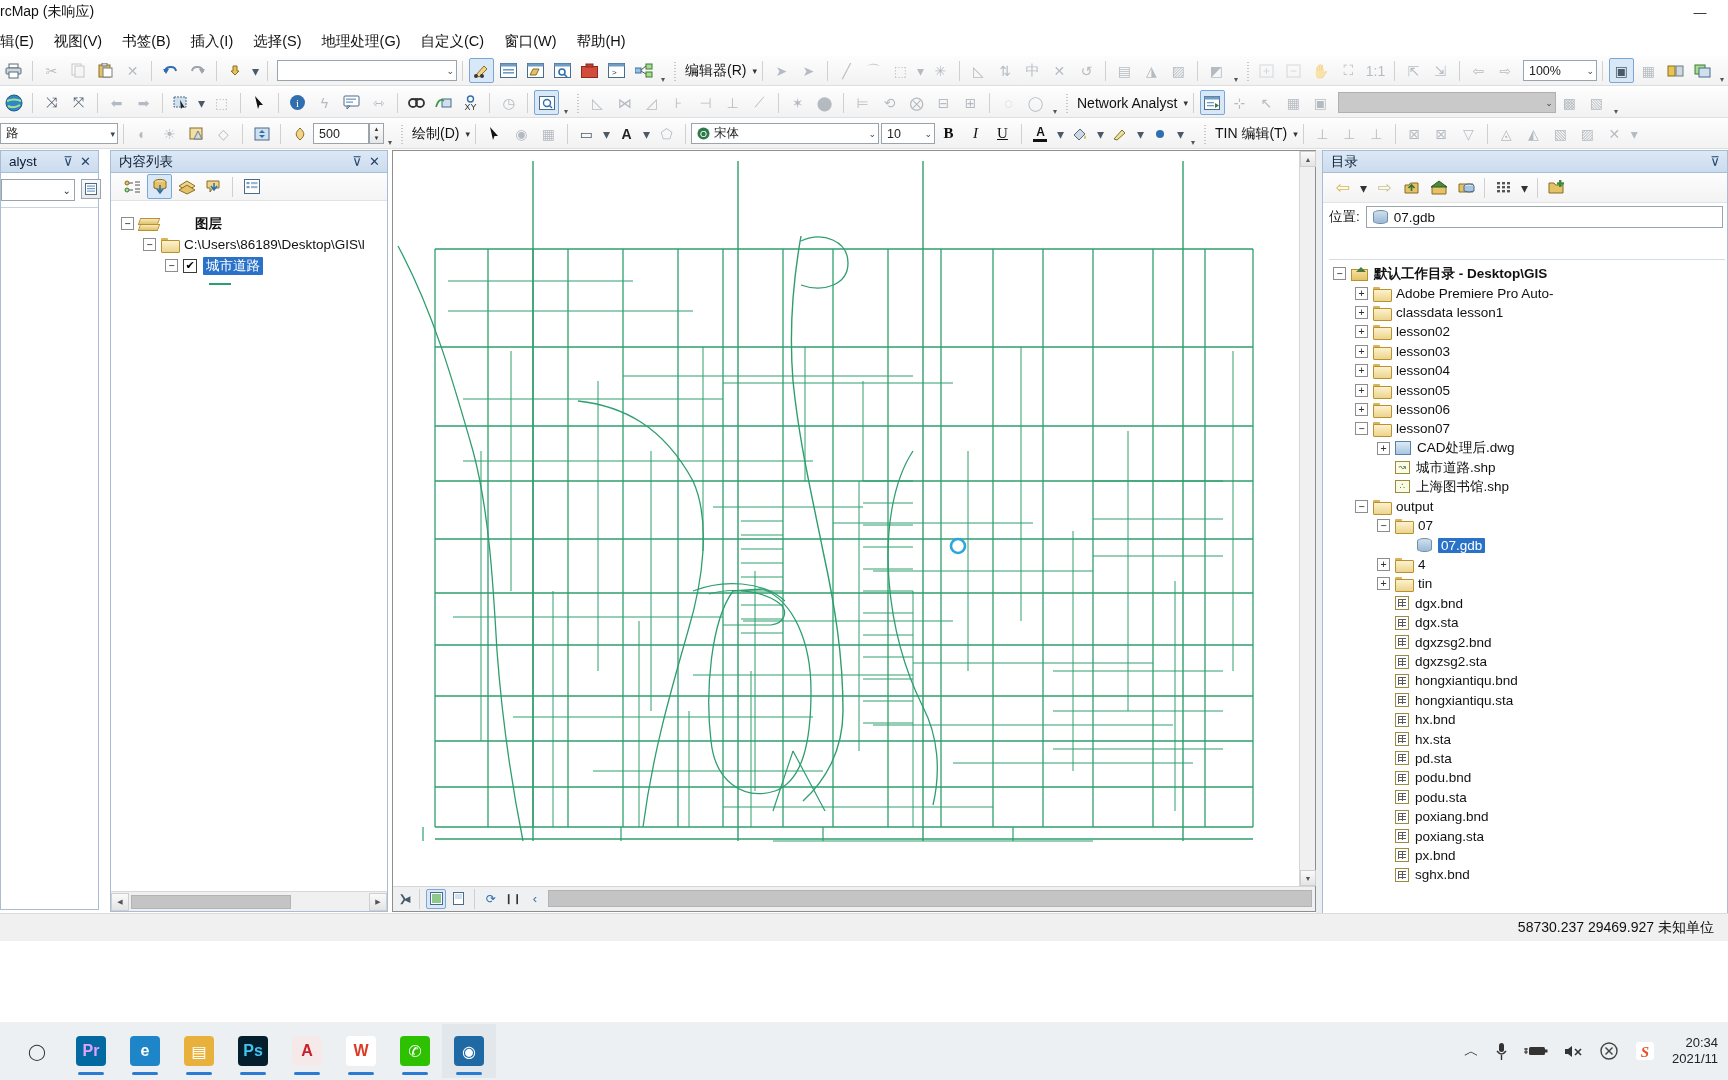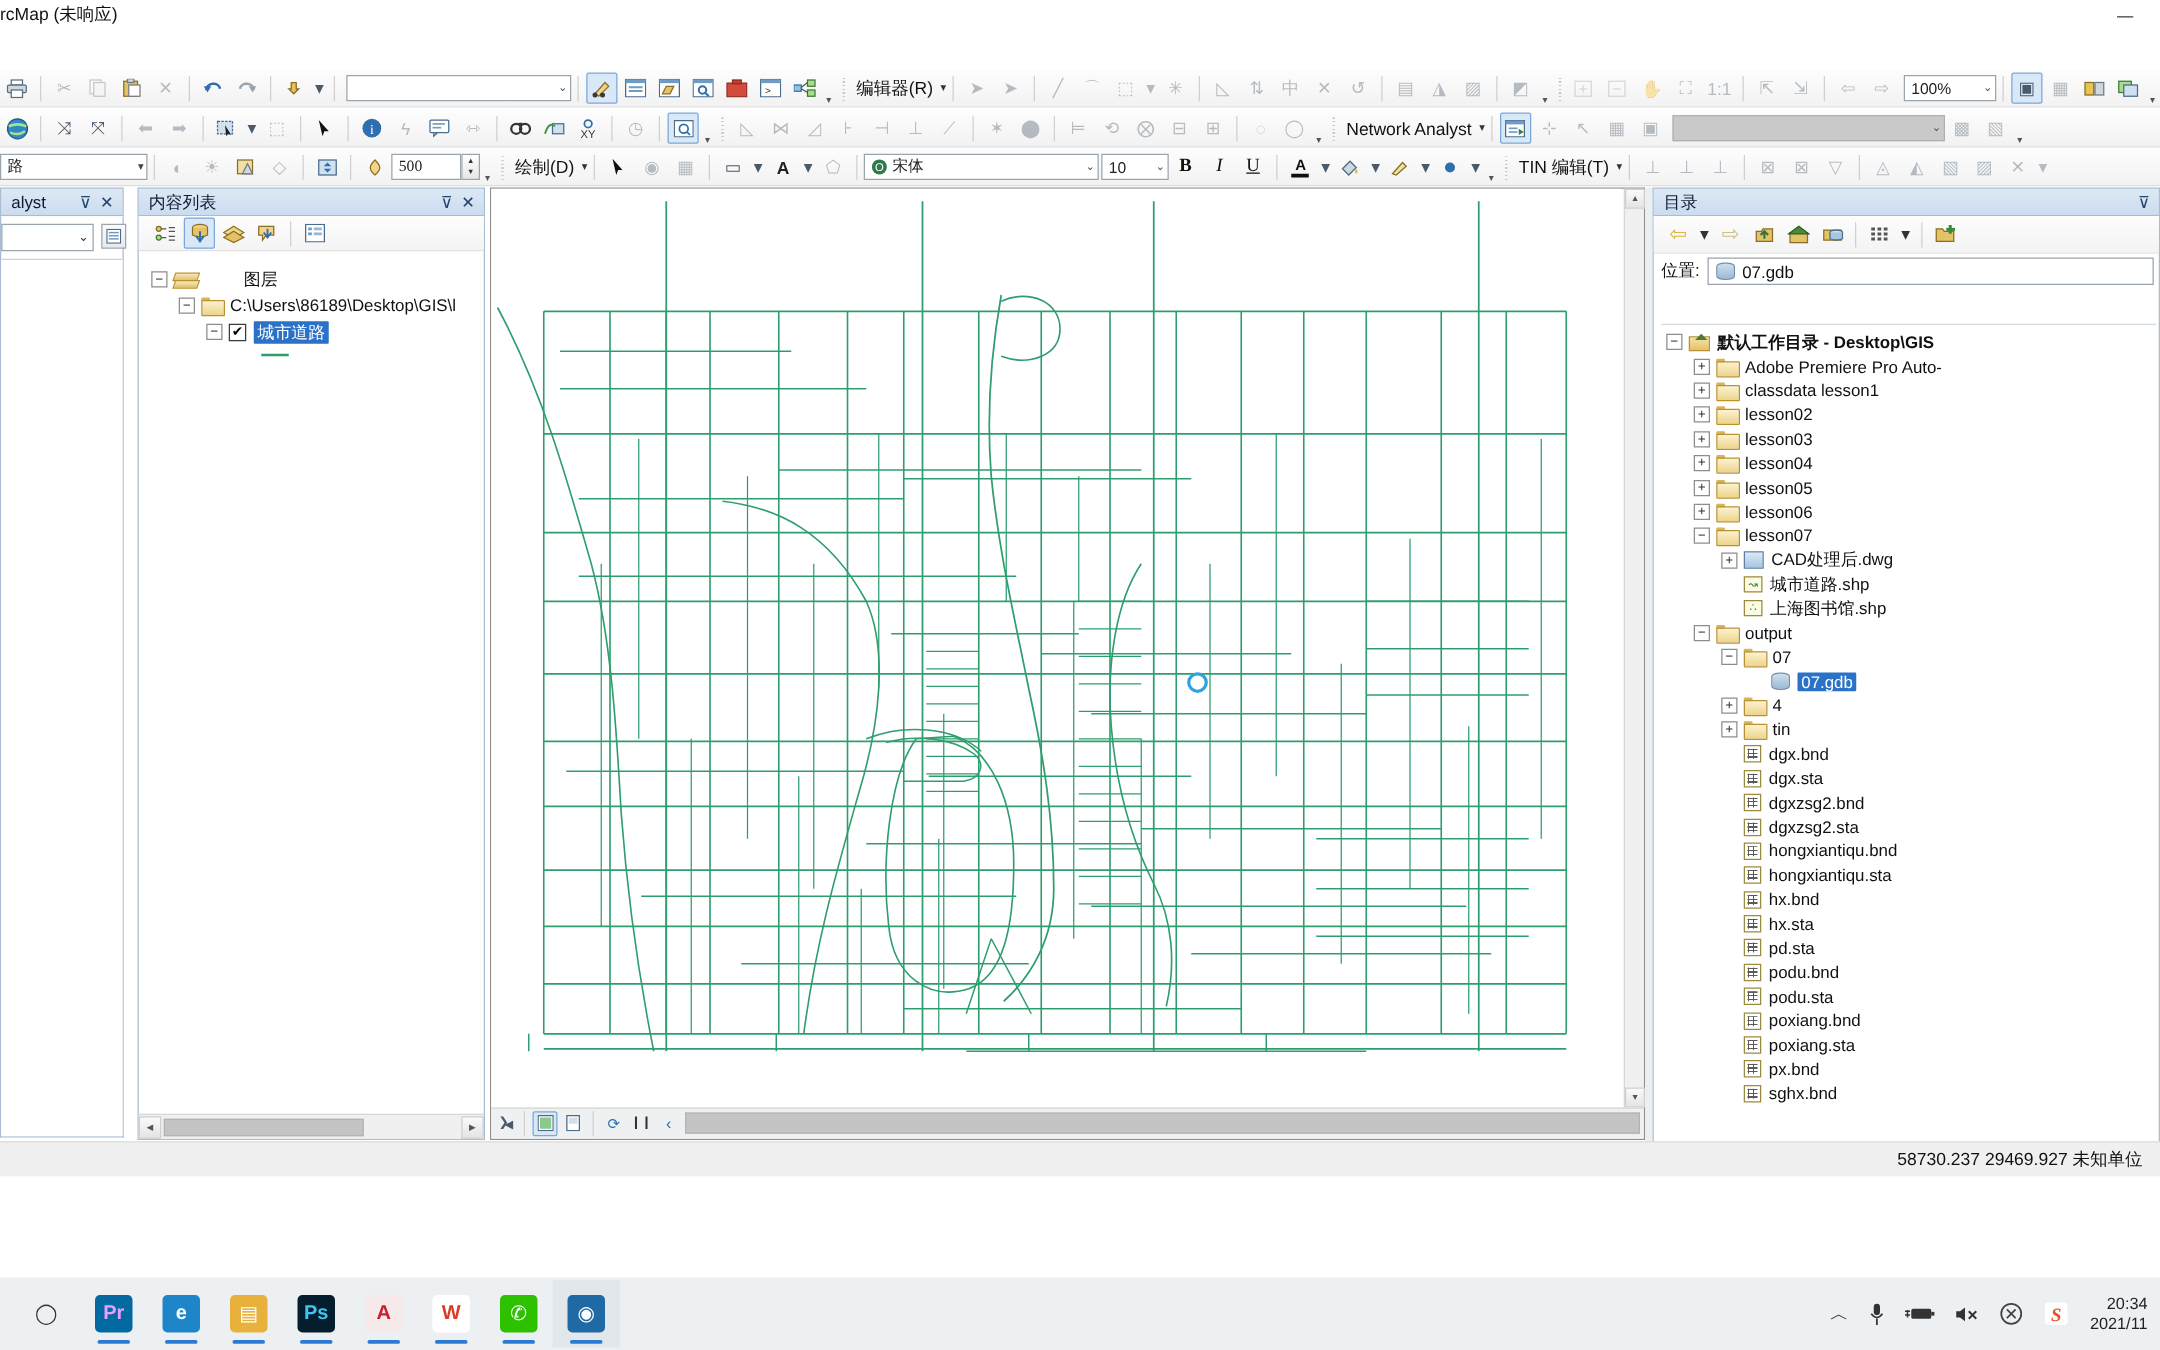--- a/index.html
+++ b/index.html
@@ -211,20 +211,31 @@
 
 <div id="app">
 
   <div class="titlebar">
     <div class="title">rcMap (未响应)</div>
     <div class="win-btns">
       <div class="win-btn">—</div>
     </div>
   </div>
 
+  <div class="menubar" id="menubar">
+      <div class="menu-item">辑(E)</div>
+      <div class="menu-item">视图(V)</div>
+      <div class="menu-item">书签(B)</div>
+      <div class="menu-item">插入(I)</div>
+      <div class="menu-item">选择(S)</div>
+      <div class="menu-item">地理处理(G)</div>
+      <div class="menu-item">自定义(C)</div>
+      <div class="menu-item">窗口(W)</div>
+      <div class="menu-item">帮助(H)</div>
+    </div>
 
   <div class="toolrow" id="toolrow1">
     <div class="tbtn">
       <svg width="17" height="16" viewBox="0 0 17 16">
           <rect x="4" y="1" width="9" height="4" fill="#fff" stroke="#5a6b7a"></rect>
           <rect x="1" y="5" width="15" height="6" rx="1" fill="#cfd8df" stroke="#5a6b7a"></rect>
           <rect x="4" y="9" width="9" height="6" fill="#fff" stroke="#5a6b7a"></rect>
         </svg>
     </div>
     <div class="sep"></div>
@@ -538,21 +549,21 @@
           <path d="M8 3 L5 6 L11 6 Z" fill="#2f6fb0"></path>
           <path d="M8 11 L5 8 L11 8 Z" fill="#2f6fb0"></path>
         </svg>
     </div>
     <div class="sep"></div>
     <div class="tbtn">
       <svg width="16" height="14" viewBox="0 0 16 14">
           <path d="M8 1 C12 5, 14 8, 8 13 C2 8, 4 5, 8 1 Z" fill="#f0d48a" stroke="#8a6d22"></path>
         </svg>
     </div>
-    <div class="combo" style="width:56px;font-family:Liberation Serif, serif;">
+    <div class="combo" style="width:56px;">
       <span>500</span>
     </div>
     <div class="spin">
         <span>▲</span>
         <span>▼</span>
       </div>
     <div class="overflow">▾</div>
     <div class="grip"></div>
     <div class="tlabel">绘制(D)</div>
     <div class="caretlbl">▾</div>
@@ -701,21 +712,21 @@
               <rect x="2.5" y="7" width="3" height="2.2" fill="#6f9cc5"></rect>
               <rect x="7" y="3" width="6.5" height="2.2" fill="#9ab8d4"></rect>
               <rect x="7" y="7" width="6.5" height="2.2" fill="#9ab8d4"></rect>
             </svg>
         </div>
       </div>
       <div class="tree" id="toctree">
           <div class="trow" style="padding-left: 0px;">
             <span class="exp">−</span>
             <span class="stackico"></span>
-            <span style="font-weight: normal; padding-left: 32px;">图层</span>
+            <span style="font-weight: bold; padding-left: 32px;">图层</span>
           </div>
           <div class="trow" style="padding-left: 22px;">
             <span class="exp">−</span>
             <span class="folder open"></span>
             <span>C:\Users\86189\Desktop\GIS\l</span>
           </div>
           <div class="trow" style="padding-left: 44px;">
             <span class="exp">−</span>
             <span class="cbx">✔</span>
             <span class="selhl">城市道路</span>

